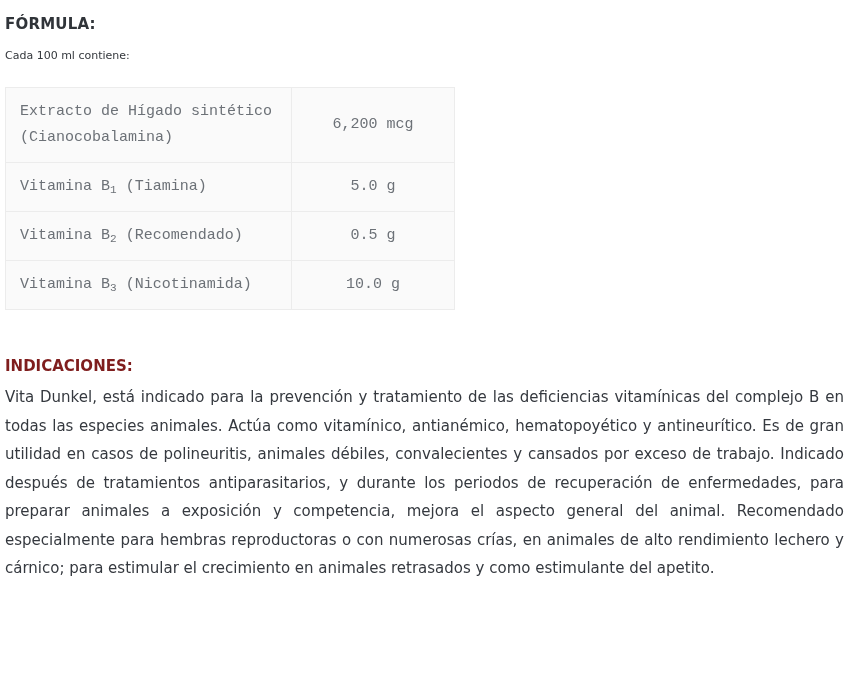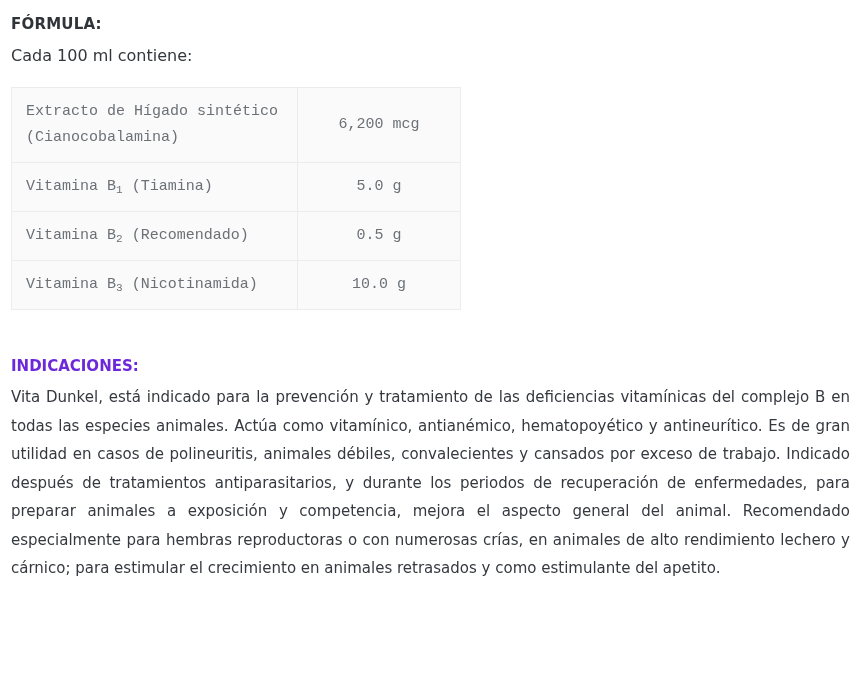--- a/index.html
+++ b/index.html
@@ -5,33 +5,33 @@
   * { box-sizing: border-box; }
   html, body { margin: 0; padding: 0; background: #ffffff; }
   body {
     font-family: "DejaVu Sans", "Liberation Sans", sans-serif;
     color: #35393f;
   }
   .page {
     width: 867px;
     height: 683px;
     background: #ffffff;
-    padding: 13px 14px 0 11px;
+    padding: 13px 14px 0 5px;
     overflow: hidden;
   }
   .section-heading {
     font-size: 15px;
     font-weight: bold;
     color: #303439;
     letter-spacing: 0.2px;
     margin: 0 0 10px 0;
     line-height: 22px;
   }
   .intro-line {
-    font-size: 16px;
+    font-size: 11px;
     color: #33373c;
     margin: 0 0 20px 0;
     line-height: 22px;
   }
   .formula-table {
     border-collapse: collapse;
     width: 449px;
     table-layout: fixed;
     font-family: Liberation Mono, monospace;
   }
@@ -48,21 +48,21 @@
   .value-cell { width: 163px; text-align: center; }
   .sub {
     font-size: 11px;
     vertical-align: -3px;
     line-height: 0;
   }
   .indications-block { margin-top: 45px; }
   .indications-heading {
     font-size: 15px;
     font-weight: bold;
-    color: #6d28d9;
+    color: #7f1d1d;
     margin: 0 0 6px 0;
     line-height: 22px;
   }
   .indications-text {
     font-size: 15px;
     color: #35393f;
     line-height: 28.5px;
     text-align: justify;
     width: 839px;
     margin: 0;

